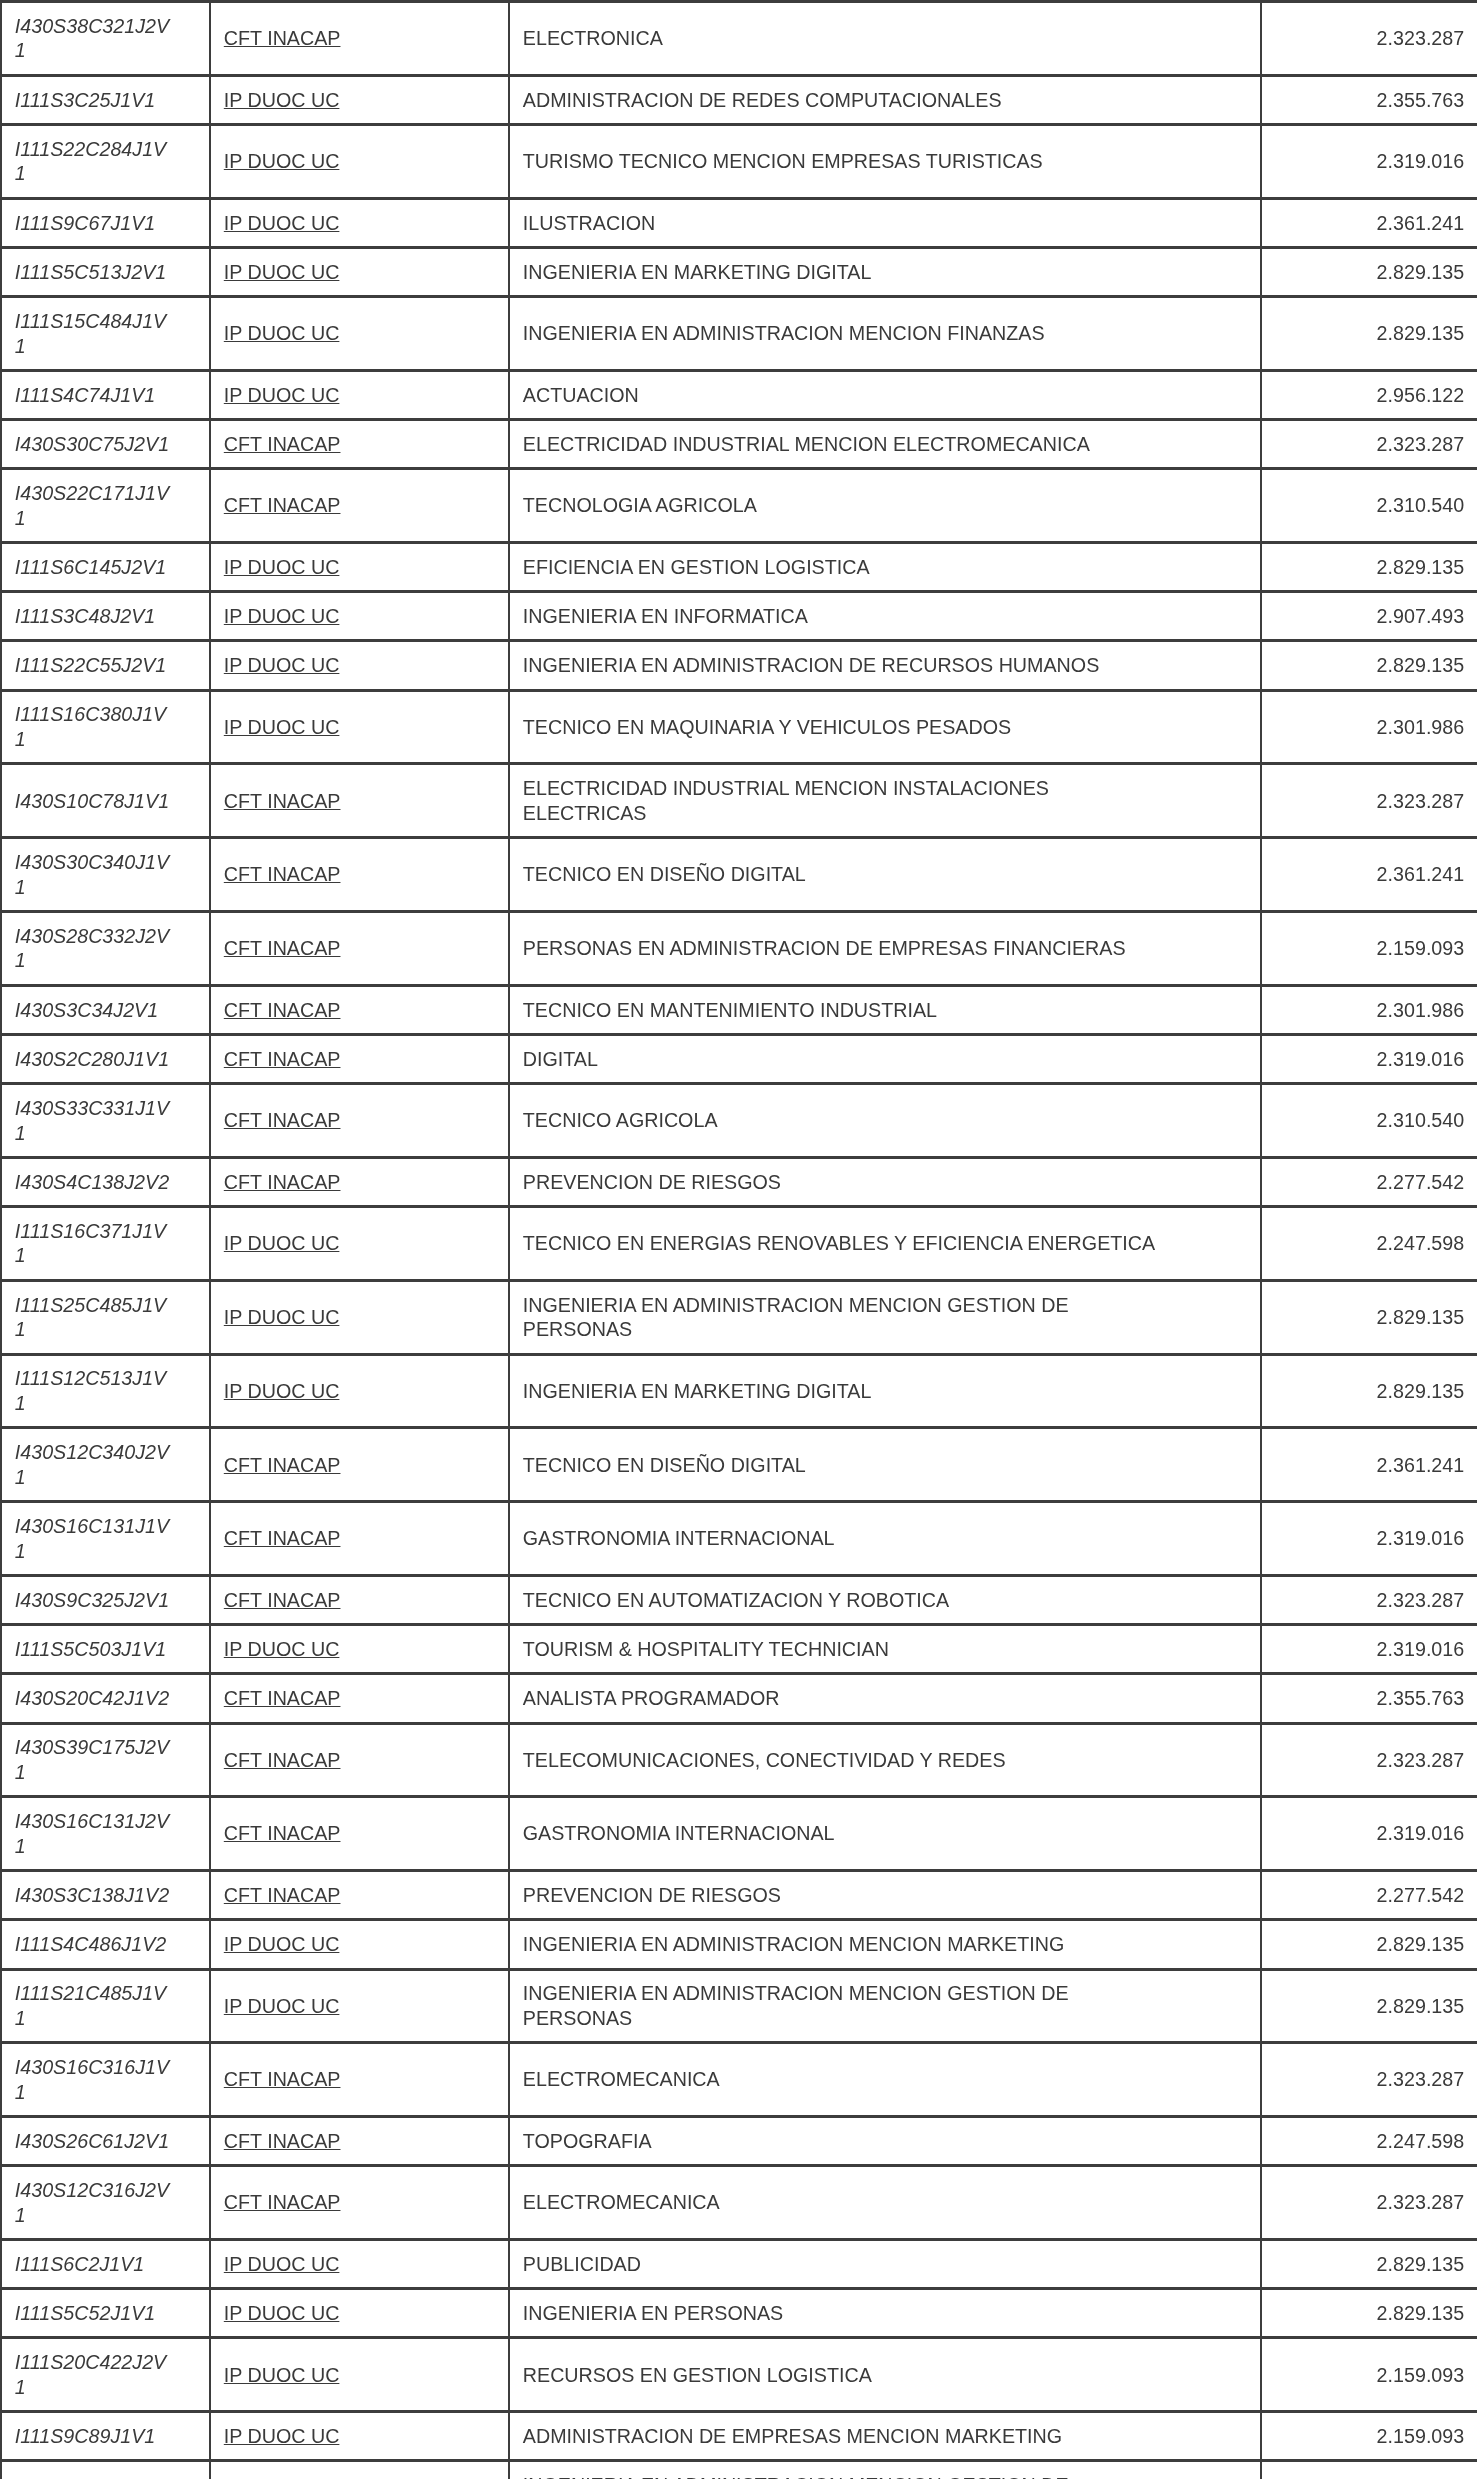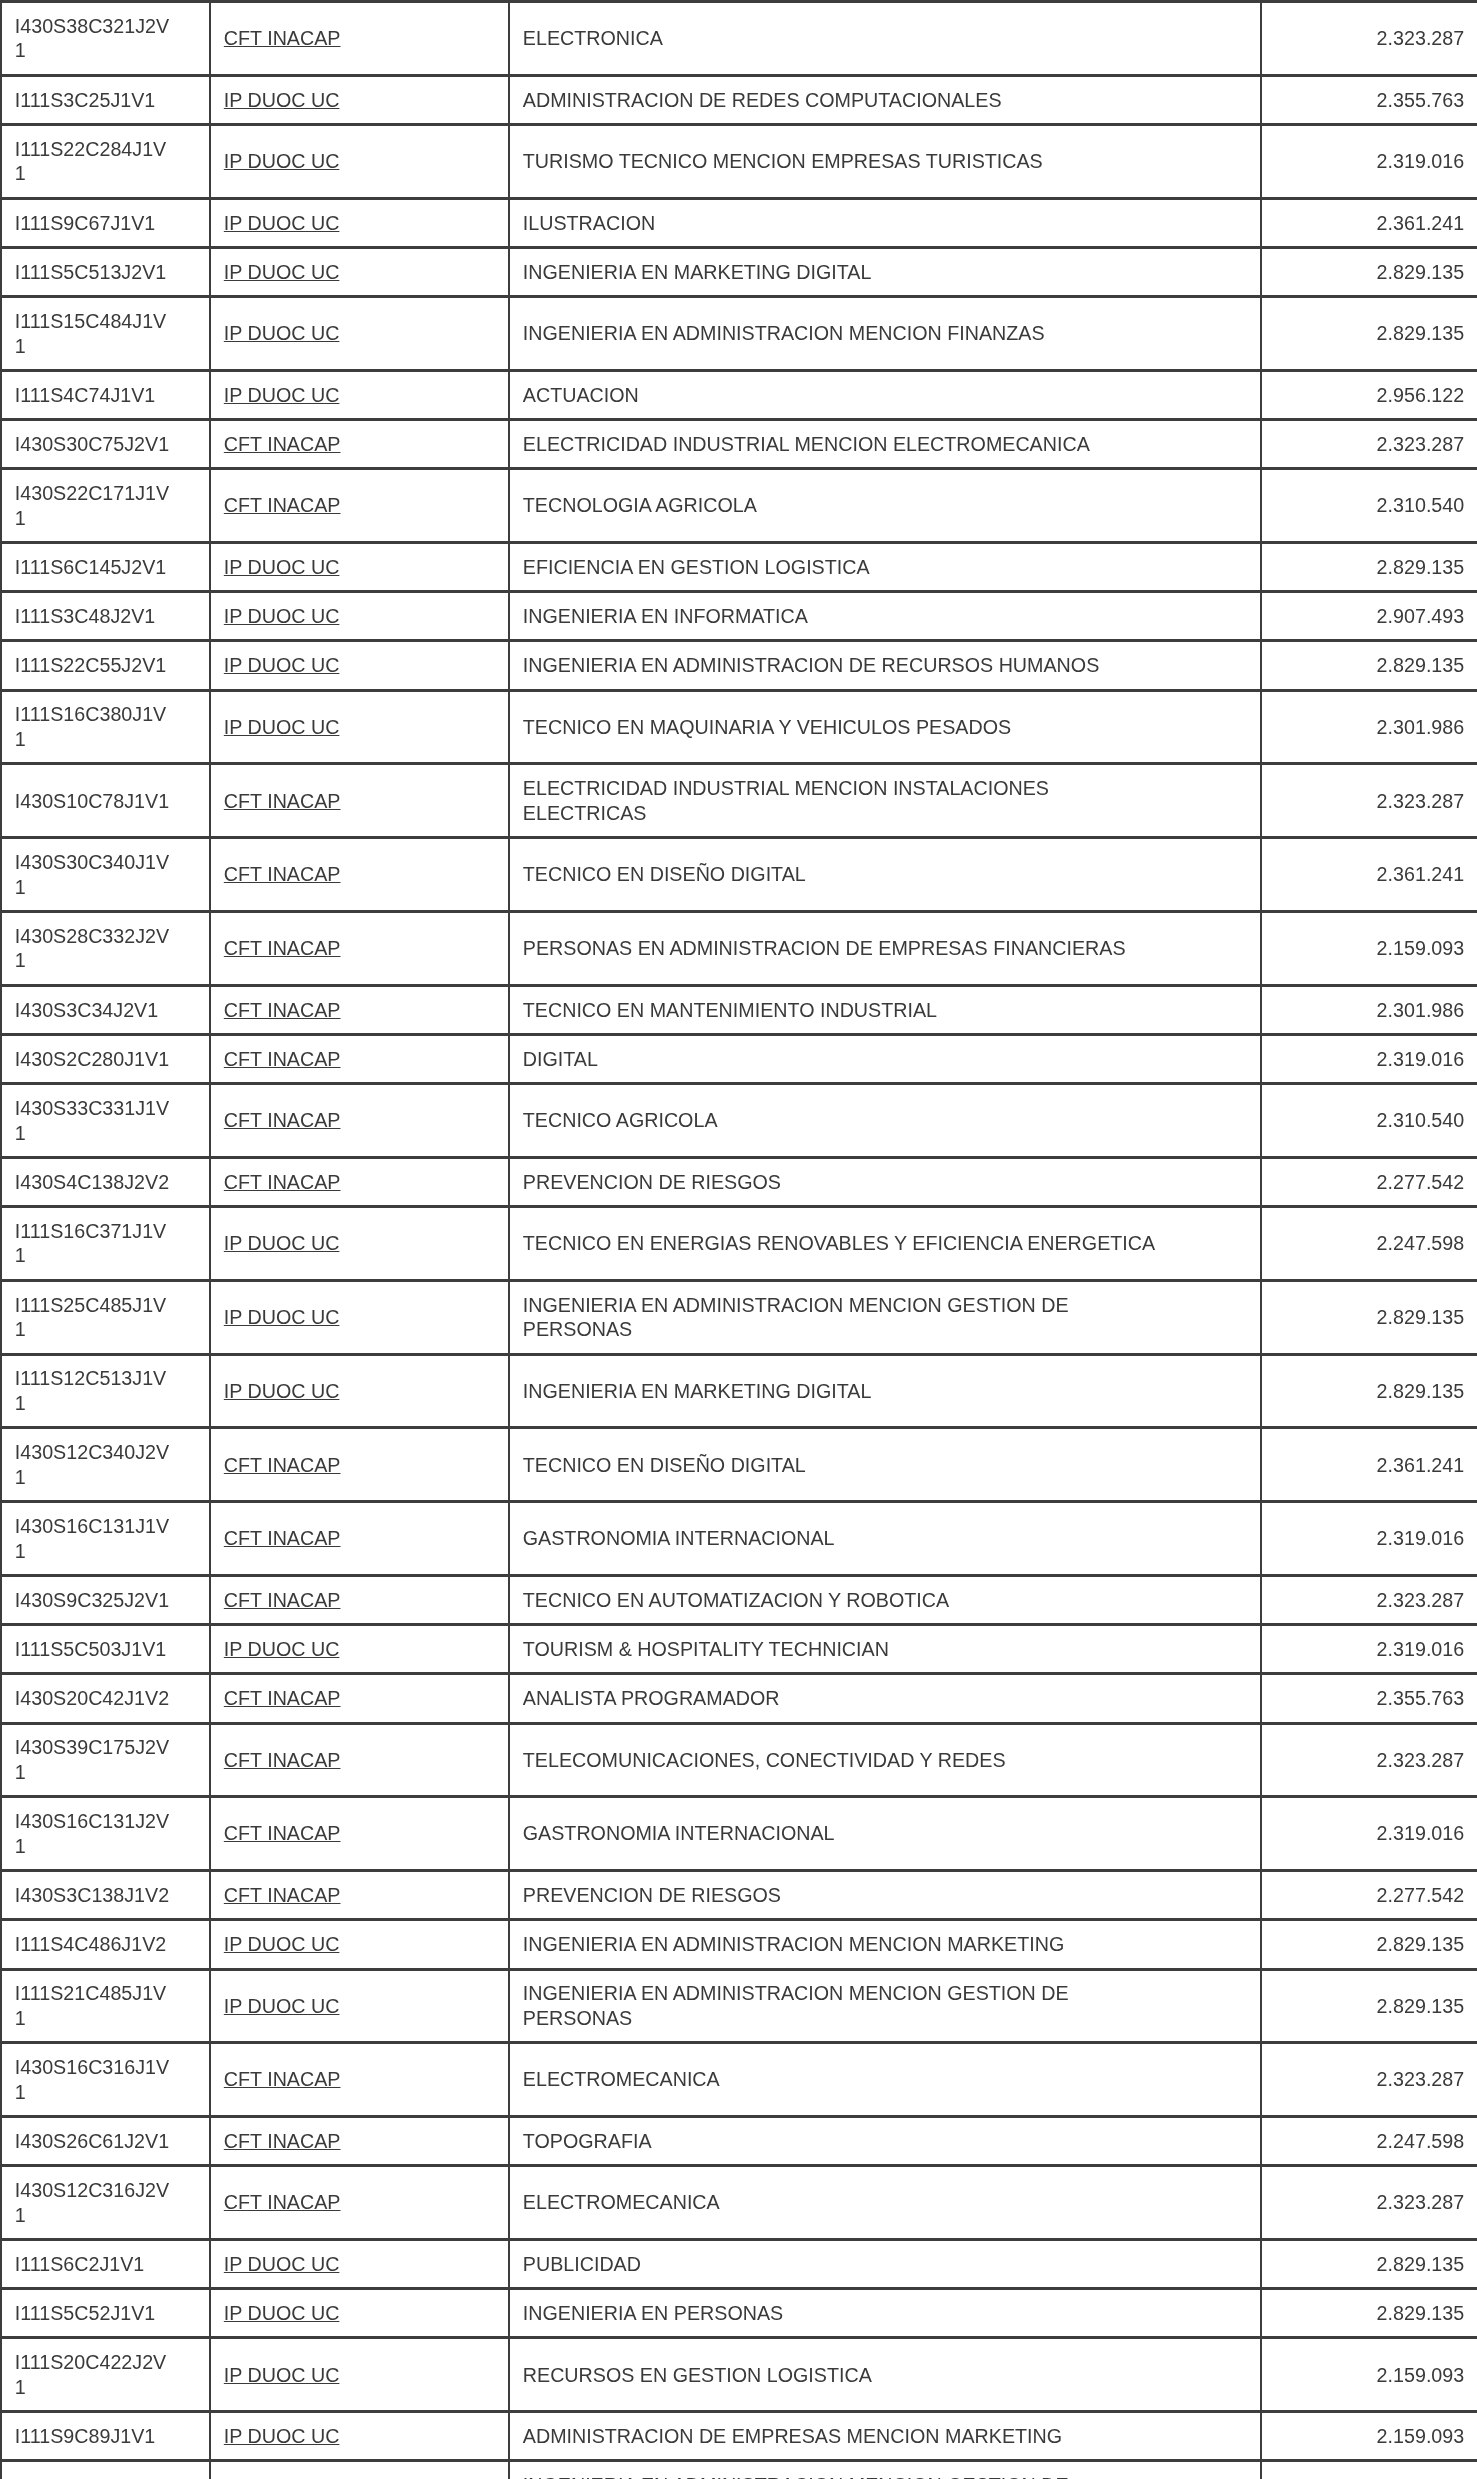--- a/index.html
+++ b/index.html
@@ -24,20 +24,21 @@
     border-top: 3px solid #3d3d3d;
     border-bottom: 3px solid #3d3d3d;
     vertical-align: middle;
     font-size: 19.7px;
     line-height: 24.6px;
     background: #ffffff;
   }
   td.code {
     padding: 10.8px 33px 10.8px 12.8px;
     word-break: break-all;
+    font-style: italic;
   }
   td.institution {
     padding: 10.8px 7.9px 10.8px 12.8px;
     text-decoration: underline;
   }
   td.program {
     padding: 10.8px 93px 10.8px 12.8px;
   }
   td.amount {
     padding: 10.8px 13.8px 10.8px 7.9px;

